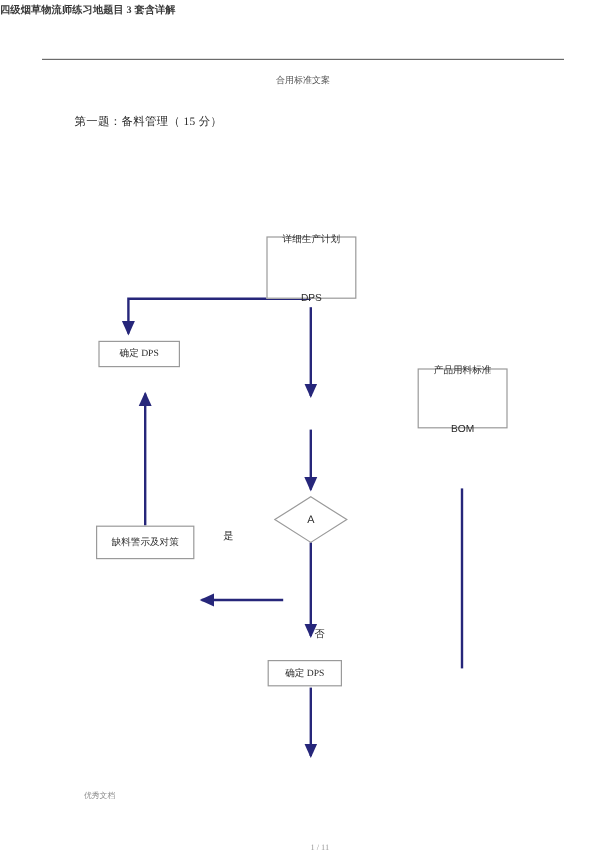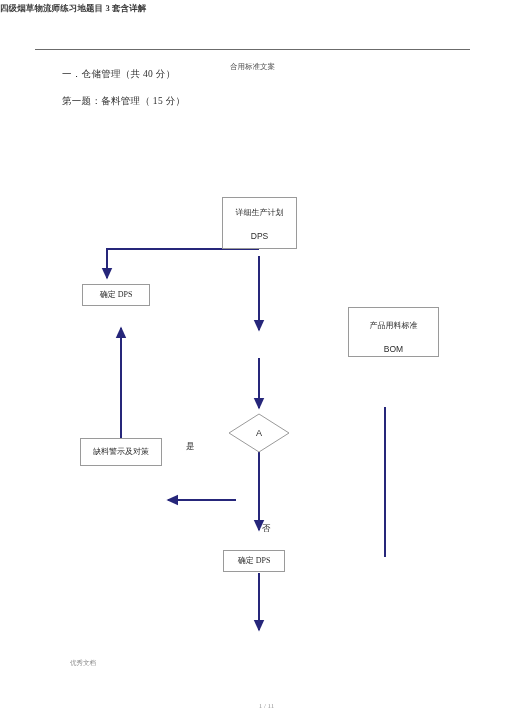--- a/index.html
+++ b/index.html
@@ -105,20 +105,21 @@
     background: #ffffff;
     box-sizing: border-box;
     display: flex;
     flex-direction: column;
     align-items: center;
     justify-content: center;
     font-size: 8px;
     color: #2b2b2b;
     line-height: 14px;
     text-align: center;
+    gap: 25px;
   }
 
   .node .line1 { display: block; }
   .node .line2 { display: block; font-family: "Liberation Sans", sans-serif; font-size: 8.5px; }
 
   .node-tall { padding-top: 2px; }
   .node-tall .line1 { margin-bottom: 9px; }
 
   .flow-label {
     position: absolute;
@@ -173,21 +174,20 @@
 <body>
 
 <div class="page">
 
   <div class="doc-title">四级烟草物流师练习地题目 3 套含详解</div>
 
   <div class="doc-subtitle">合用标准文案</div>
 
   <div class="header-rule"></div>
 
-  <div class="section-heading">一．仓储管理（共 40 分）</div>
 
   <div class="sub-heading">第一题：备料管理（ 15 分）</div>
 
 
   <div class="flow">
 
     <svg class="arrow-svg" viewBox="0 0 505 714" xmlns="http://www.w3.org/2000/svg">
       <defs>
         <marker id="ah" markerWidth="8" markerHeight="8" refX="5.2" refY="3" orient="auto" markerUnits="strokeWidth">
           <path d="M0,0.3 L6,3 L0,5.7 z" fill="#26267a"></path>
@@ -216,21 +216,21 @@
     <div class="node node-tall" style="left:222px; top:197px; width:75px; height:52px;">
       <span class="line1">详细生产计划</span>
       <span class="line2">DPS</span>
     </div>
 
     <div class="node" style="left:82px; top:284px; width:68px; height:22px;">
       <span class="line1">确定 DPS</span>
     </div>
 
 
-    <div class="node node-tall" style="left:348px; top:307px; width:91px; height:50px;justify-content:flex-end;">
+    <div class="node node-tall" style="left:348px; top:307px; width:75px; height:50px;">
       <span class="line1">产品用料标准</span>
       <span class="line2">BOM</span>
     </div>
 
     <div class="diamond-wrap" style="left:228px; top:413px; width:62px; height:40px;">
       <svg width="62" height="40" viewBox="0 0 62 40" xmlns="http://www.w3.org/2000/svg">
         <path d="M31,1 L61,20 L31,39 L1,20 z" fill="#ffffff" stroke="#9a9a9a" stroke-width="1"></path>
       </svg>
       <div class="diamond-text">A</div>
     </div>

